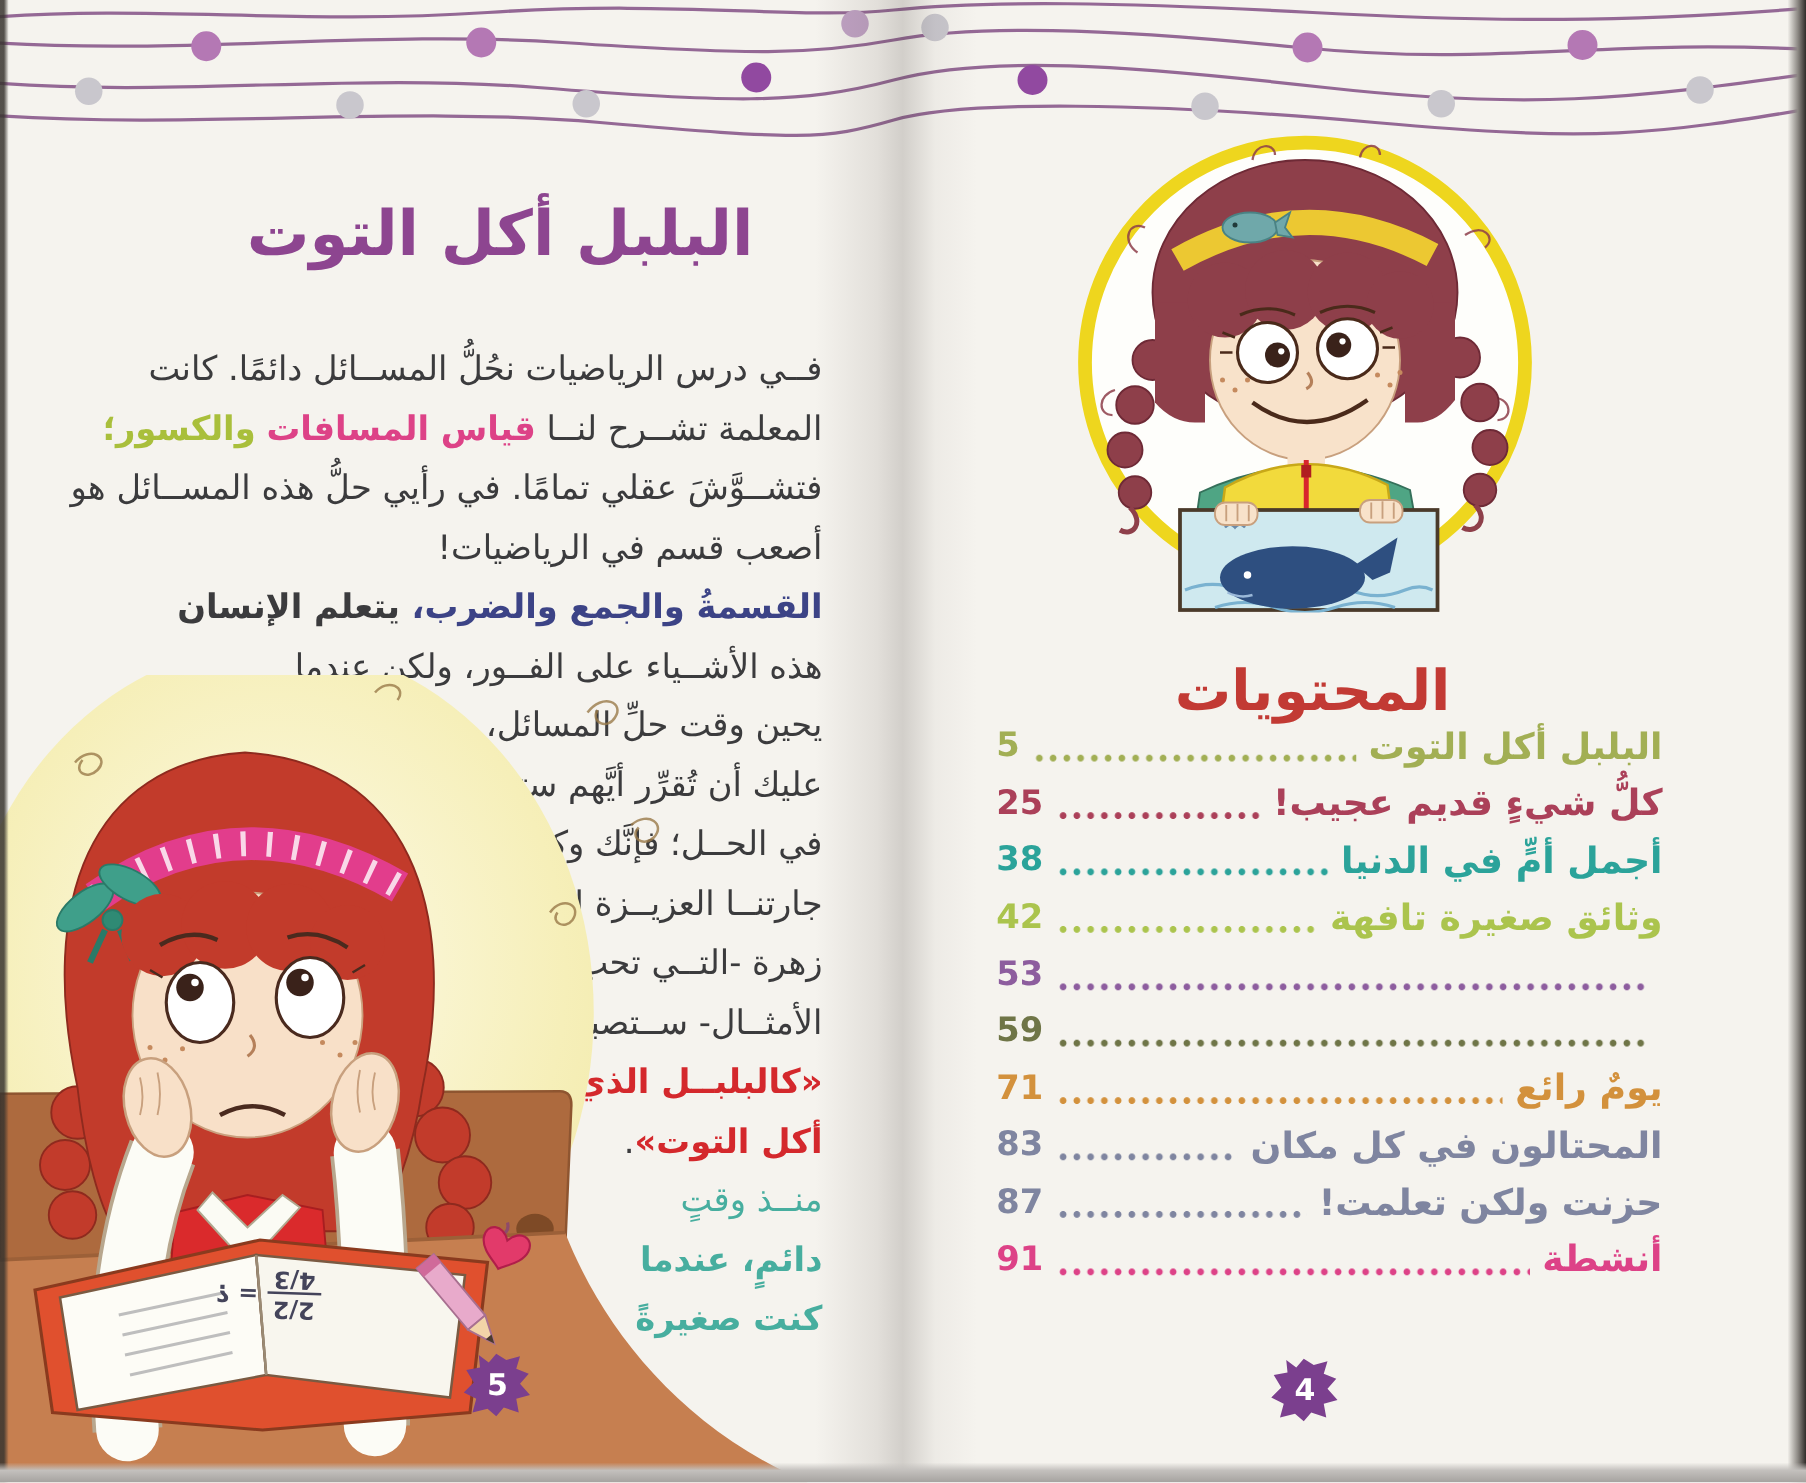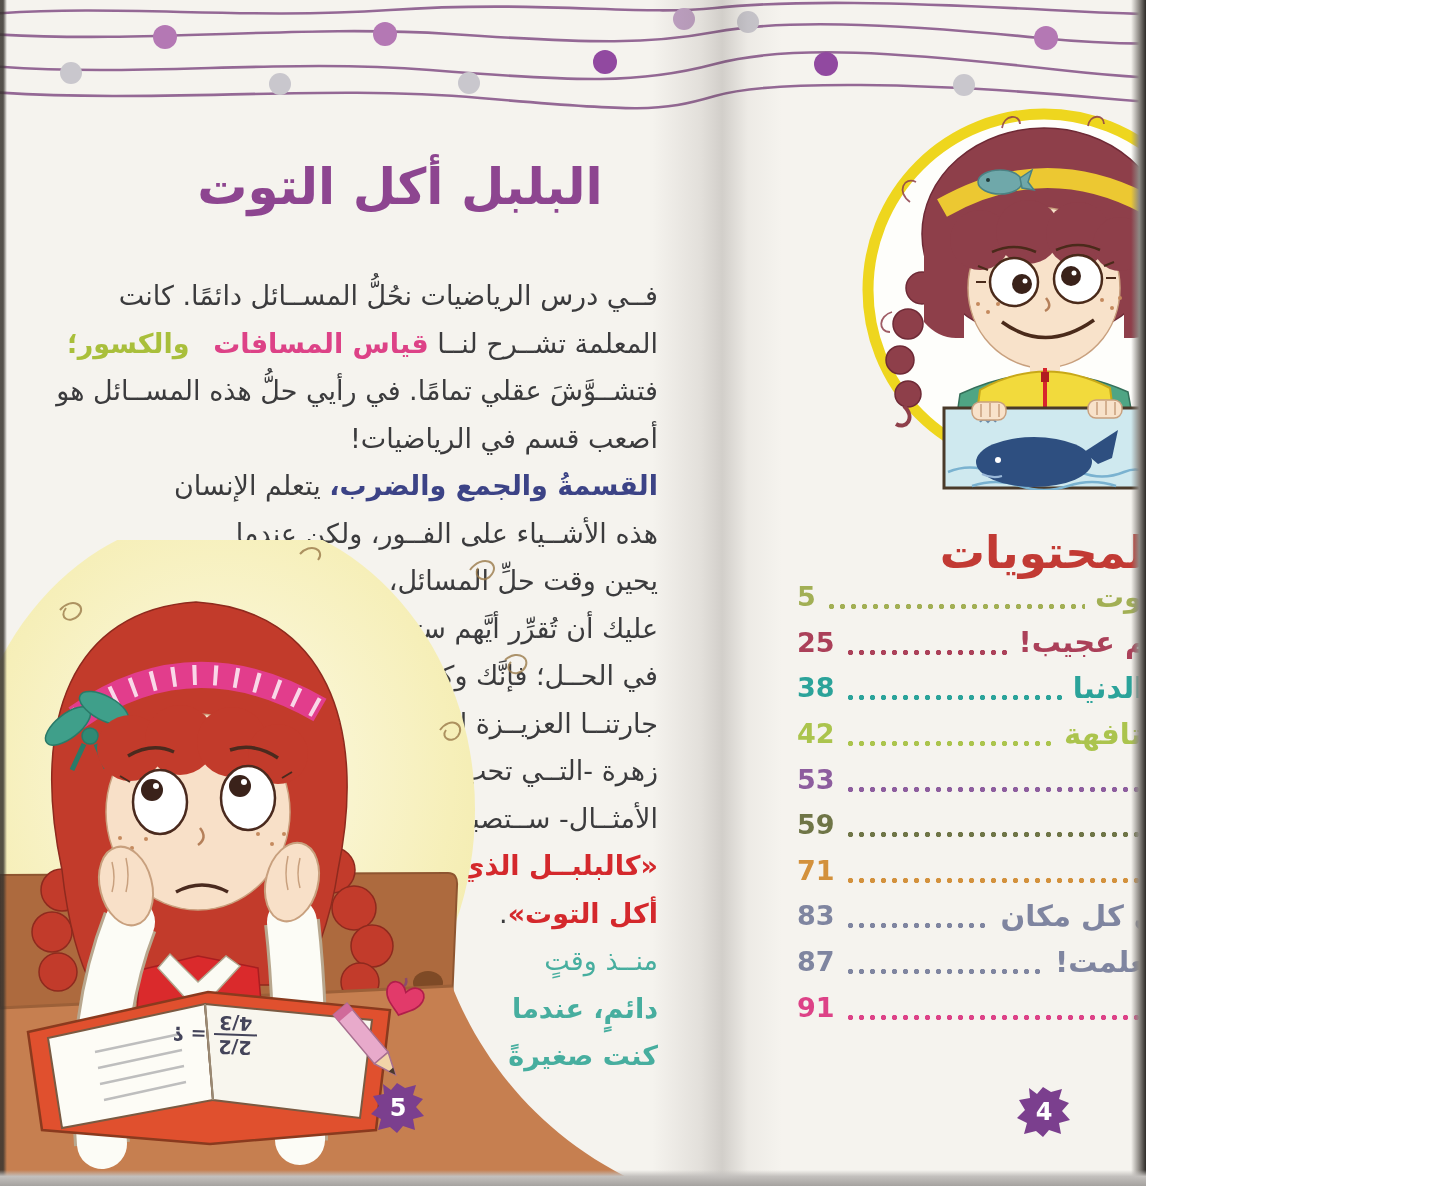--- a/index.html
+++ b/index.html
@@ -1,18 +1,18 @@
 <!DOCTYPE html>
 <html lang="ar"><head>
 <meta charset="utf-8">
 <style>
   html,body{margin:0;padding:0;}
   #spread{
     position:relative;
-    width:1146px;height:1186px;
+    width:1445px;height:1186px;
     background:#f5f3ee;
     overflow:hidden;
     font-family:"DejaVu Sans",sans-serif;
   }
   .abs{position:absolute;}
   
   #edge-left{left:0;top:0;width:7px;height:100%;
     background:linear-gradient(to right,#38342f 0%,#38342f 45%,rgba(56,52,47,0) 100%);opacity:.85;}
   #edge-right{right:0;top:0;width:15px;height:100%;
     background:linear-gradient(to left,#2d2a27 0%,#8d8984 45%,rgba(141,137,132,0) 100%);}
@@ -77,24 +77,24 @@
       <circle cx="964" cy="85" r="11" fill="#c9c7cd"></circle>
       <circle cx="1153" cy="83" r="11" fill="#c9c7cd"></circle>
       <circle cx="1360" cy="72" r="11" fill="#c9c7cd"></circle>
     </g>
   </svg>
 
   <div class="abs" id="left-title" style="color: rgb(141, 69, 144);">البلبل أكل التوت</div>
 
   <div class="abs" id="story-text">
       <div class="story-line"><span style="color: rgb(59, 59, 61); font-weight: 400;">فــي درس الرياضيات نحُلُّ المســائل دائمًا. كانت</span></div>
-      <div class="story-line"><span style="color: rgb(59, 59, 61); font-weight: 400;">المعلمة تشــرح لنــا </span><span style="color: rgb(221, 66, 135); font-weight: 700; margin-left: 15px;">قياس المسافات</span><span style="color: rgb(59, 59, 61); font-weight: 400;"> </span><span style="color: rgb(169, 191, 59); font-weight: 700;">والكسور؛</span></div>
+      <div class="story-line"><span style="color: rgb(59, 59, 61); font-weight: 400;">المعلمة تشــرح لنــا </span><span style="color: rgb(221, 66, 135); font-weight: 700;">قياس المسافات</span><span style="color: rgb(59, 59, 61); font-weight: 400;"> </span><span style="color: rgb(169, 191, 59); font-weight: 700;">والكسور؛</span></div>
       <div class="story-line"><span style="color: rgb(59, 59, 61); font-weight: 400;">فتشــوَّشَ عقلي تمامًا. في رأيي حلُّ هذه المســائل هو</span></div>
       <div class="story-line"><span style="color: rgb(59, 59, 61); font-weight: 400;">أصعب قسم في الرياضيات!</span></div>
-      <div class="story-line"><span style="color: rgb(60, 67, 134); font-weight: 700;">القسمةُ والجمع والضرب،</span><span style="color: rgb(59, 59, 61); font-weight: 400;"> يتعلم الإنسان</span></div>
+      <div class="story-line"><span style="color: rgb(60, 67, 134); font-weight: 700;">القسمةُ والجمع والضرب،</span><span style="color: rgb(59, 59, 61); font-weight: 700;"> يتعلم الإنسان</span></div>
       <div class="story-line"><span style="color: rgb(59, 59, 61); font-weight: 400;">هذه الأشــياء على الفــور، ولكن عندما</span></div>
       <div class="story-line"><span style="color: rgb(59, 59, 61); font-weight: 400;">يحين وقت حلِّ المسائل، ويتوجَّب</span></div>
       <div class="story-line"><span style="color: rgb(59, 59, 61); font-weight: 400;">عليك أن تُقرِّر أيَّهم ستســتخدم</span></div>
       <div class="story-line"><span style="color: rgb(59, 59, 61); font-weight: 400;">في الحــل؛ فإنَّك وكما تقول</span></div>
       <div class="story-line"><span style="color: rgb(59, 59, 61); font-weight: 400;">جارتنــا العزيــزة الخالــة</span></div>
       <div class="story-line"><span style="color: rgb(59, 59, 61); font-weight: 400;">زهرة -التــي تحب قول</span></div>
       <div class="story-line"><span style="color: rgb(59, 59, 61); font-weight: 400;">الأمثــال- ســتصبح</span></div>
       <div class="story-line"><span style="color: rgb(212, 40, 44); font-weight: 700;">«كالبلبــل الذي</span></div>
       <div class="story-line"><span style="color: rgb(212, 40, 44); font-weight: 700;">أكل التوت»</span><span style="color: rgb(59, 59, 61); font-weight: 400;">.</span></div>
       <div class="story-line"><span style="color: rgb(71, 174, 159); font-weight: 400;">منــذ وقتٍ</span></div>

